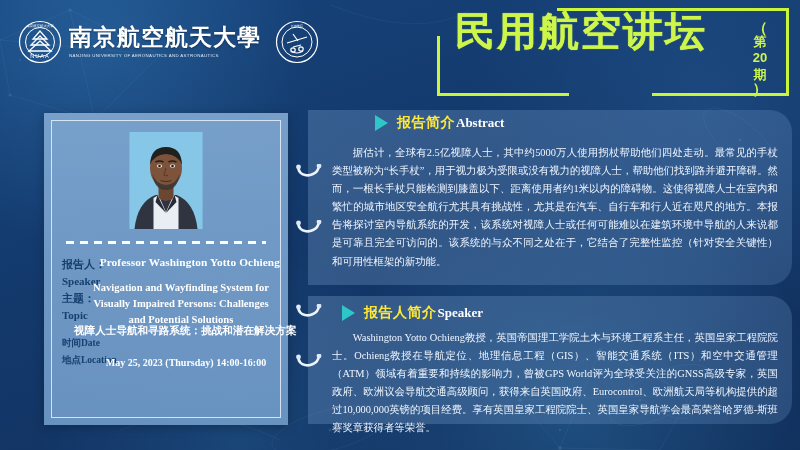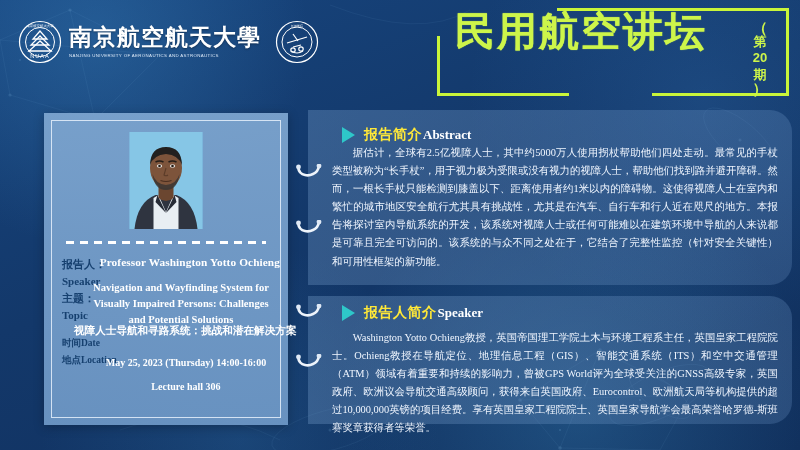--- a/index.html
+++ b/index.html
@@ -346,25 +346,24 @@
 
   <div class="row-labels-2">
     <div>时间Date</div>
     <div>地点Location</div>
   </div>
 
   <div class="sp-name">Professor Washington Yotto Ochieng</div>
   <div class="sp-topic">Navigation and Wayfinding System for Visually Impaired Persons: Challenges and Potential Solutions</div>
   <div class="sp-topic-cn">视障人士导航和寻路系统：挑战和潜在解决方案</div>
   <div class="sp-date">May 25, 2023 (Thursday) 14:00-16:00</div>
-  <div class="sp-loc">Lecture hall 306</div>
 </div>
 
 <div class="panel panel-abstract">
-  <div class="sec-head" style="top:16px;">
+  <div class="sec-head" style="top:4px;margin-left:33px;">
     <span class="tri"></span>
     <span class="sec-cn">报告简介</span>
     <span class="sec-en">Abstract</span>
   </div>
   <div class="body-text" style="top:34px;">据估计，全球有2.5亿视障人士，其中约5000万人使用拐杖帮助他们四处走动。最常见的手杖类型被称为“长手杖”，用于视力极为受限或没有视力的视障人士，帮助他们找到路并避开障碍。然而，一根长手杖只能检测到膝盖以下、距离使用者约1米以内的障碍物。这使得视障人士在室内和繁忙的城市地区安全航行尤其具有挑战性，尤其是在汽车、自行车和行人近在咫尺的地方。本报告将探讨室内导航系统的开发，该系统对视障人士或任何可能难以在建筑环境中导航的人来说都是可靠且完全可访问的。该系统的与众不同之处在于，它结合了完整性监控（针对安全关键性）和可用性框架的新功能。</div>
 </div>
 
 <div class="panel panel-speaker">
   <div class="sec-head" style="top:8px;">
     <span class="tri"></span>

